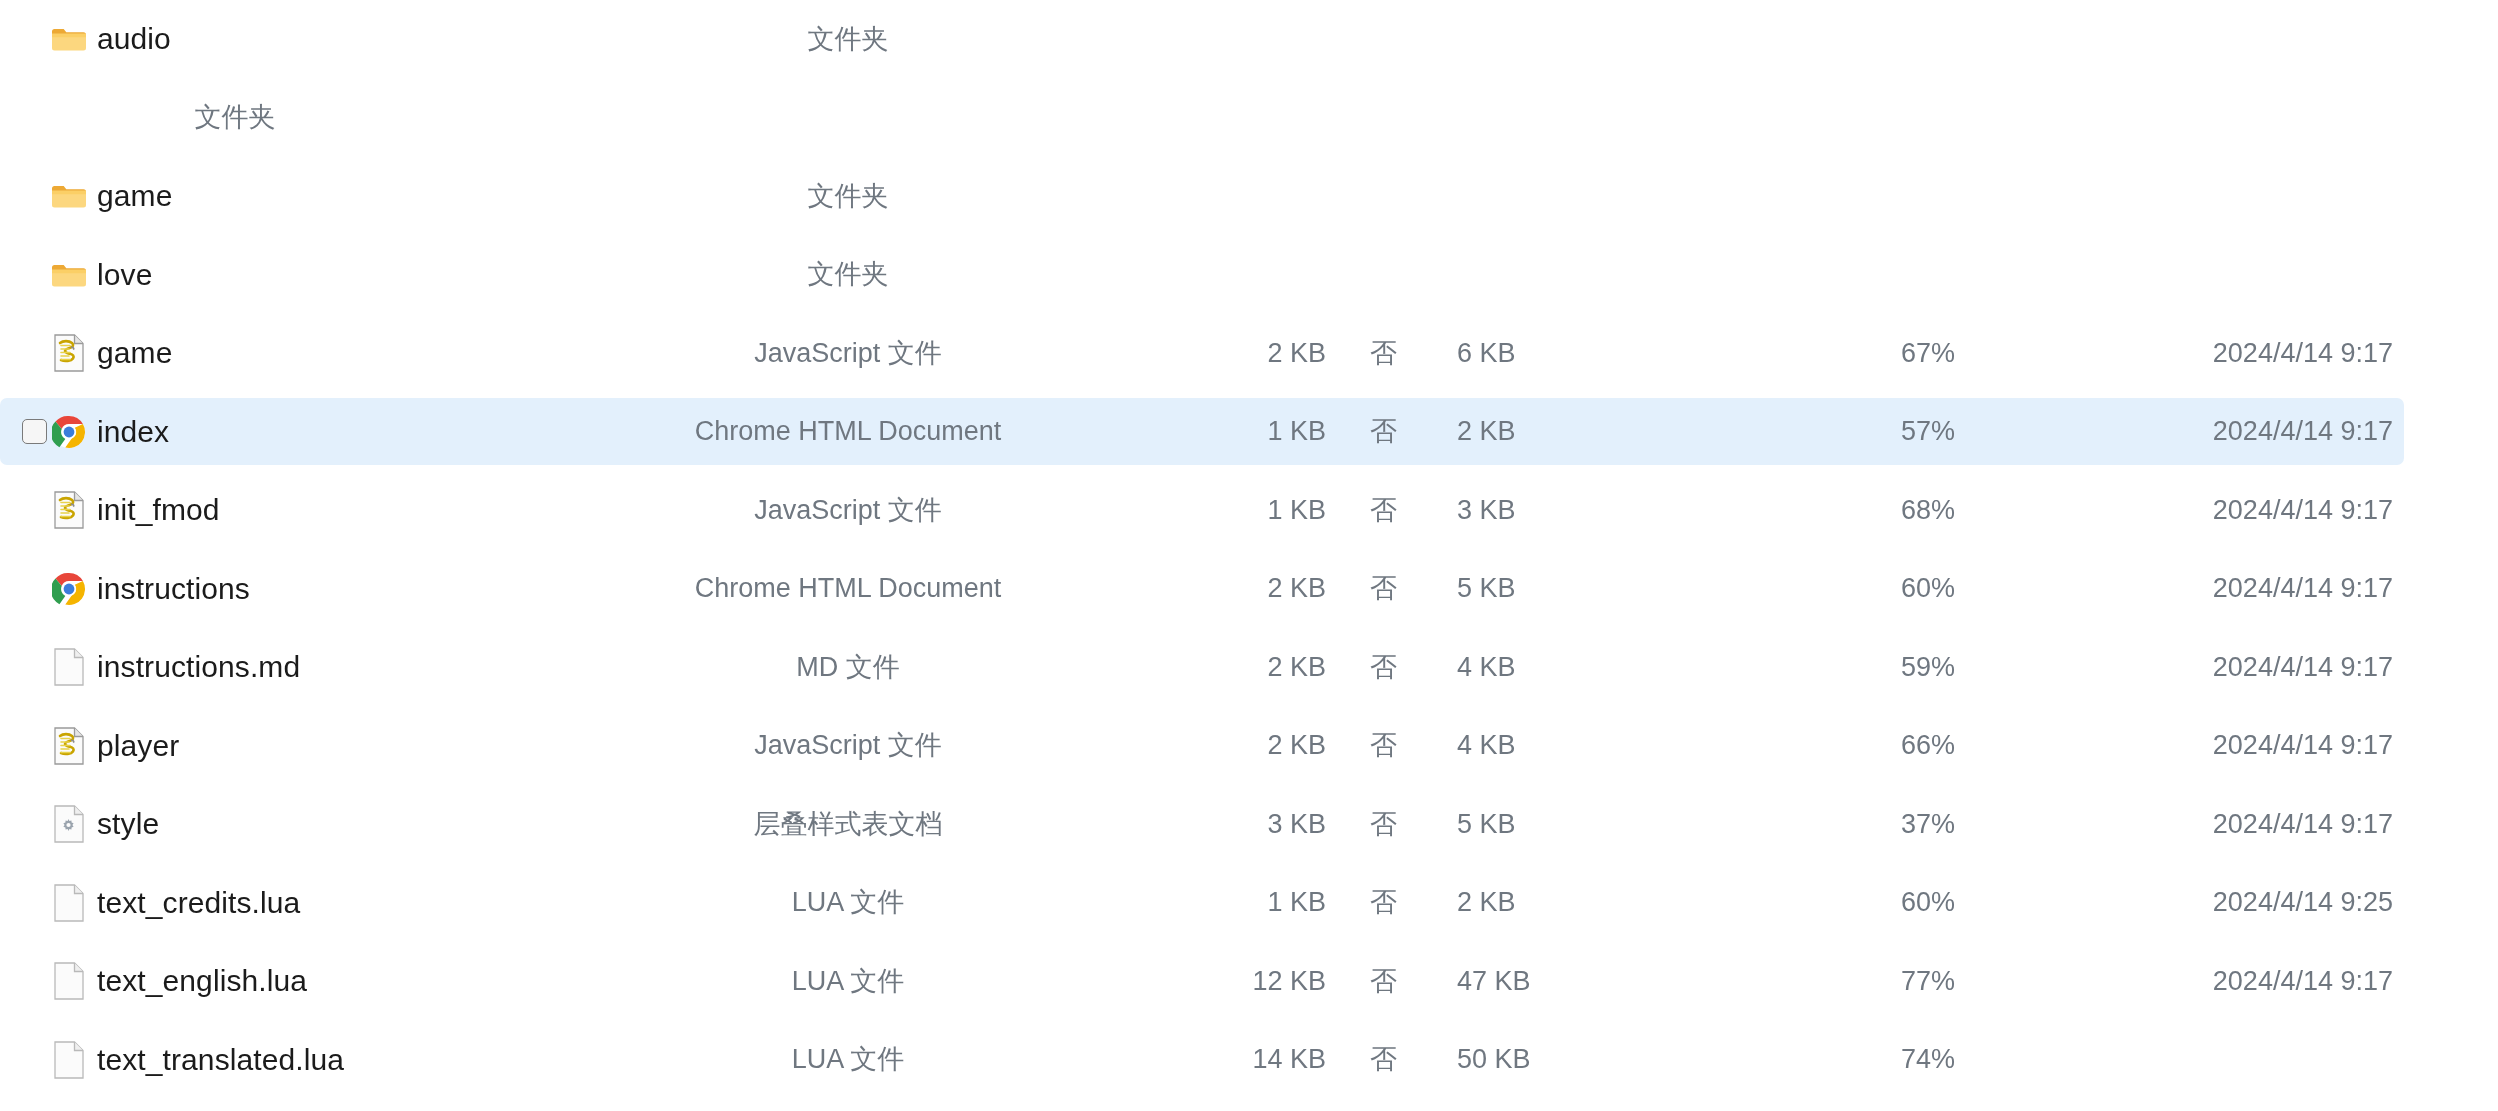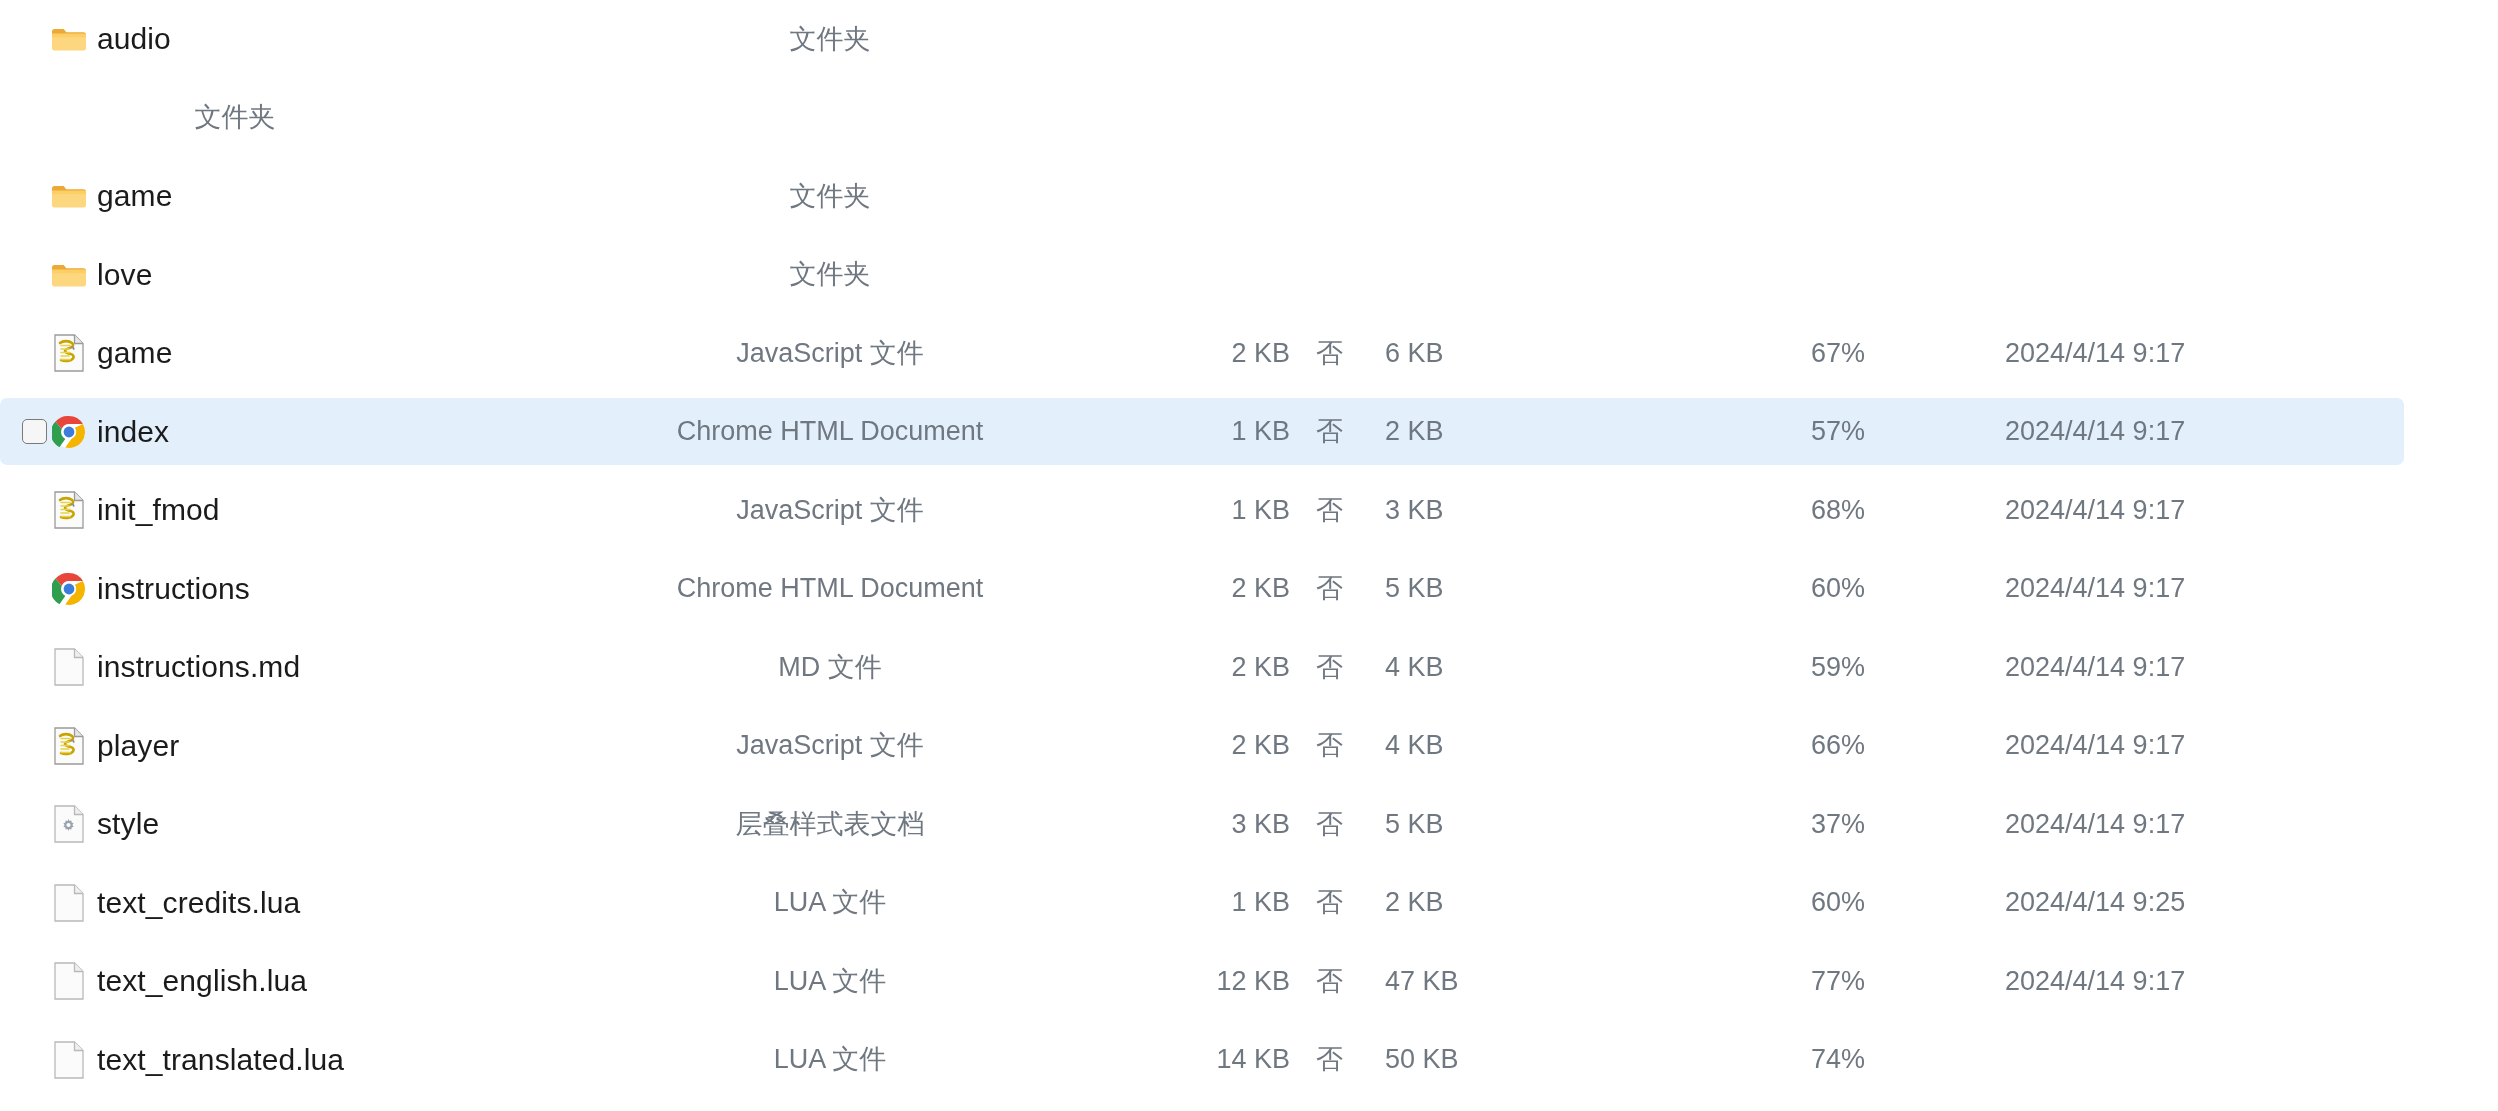--- a/index.html
+++ b/index.html
@@ -21,20 +21,21 @@
     height: 1111px;
     box-sizing: border-box;
   }
 
   .row {
     position: relative;
     height: 78.5px;
     display: flex;
     align-items: center;
     box-sizing: border-box;
+    gap: 18px;
   }
 
   .row .row-bg {
     position: absolute;
     left: 0;
     top: 5px;
     width: 2404px;
     height: 67px;
     border-radius: 7px;
     background: transparent;
@@ -99,21 +100,21 @@
     white-space: nowrap;
     line-height: 1;
     flex: none;
     box-sizing: border-box;
   }
   .cell-type      { width: 470px; text-align: center; }
   .cell-size      { width: 225px; text-align: right; }
   .cell-locked    { width: 95px;  text-align: left; padding-left: 26px; }
   .cell-origsize  { width: 375px; text-align: left; }
   .cell-ratio     { width: 105px; text-align: right; }
-  .cell-date      { width: 420px; text-align: left; padding-left: 140px; }
+  .cell-date      { width: 420px; text-align: right; padding-left: 140px; }
 </style>
 </head>
 <body>
 
 <div class="file-list">
     <div class="row">
       <div class="row-bg"></div>
       <div class="cell-name">
         <div class="checkbox-spacer"></div>
         <span class="icon-wrap">

